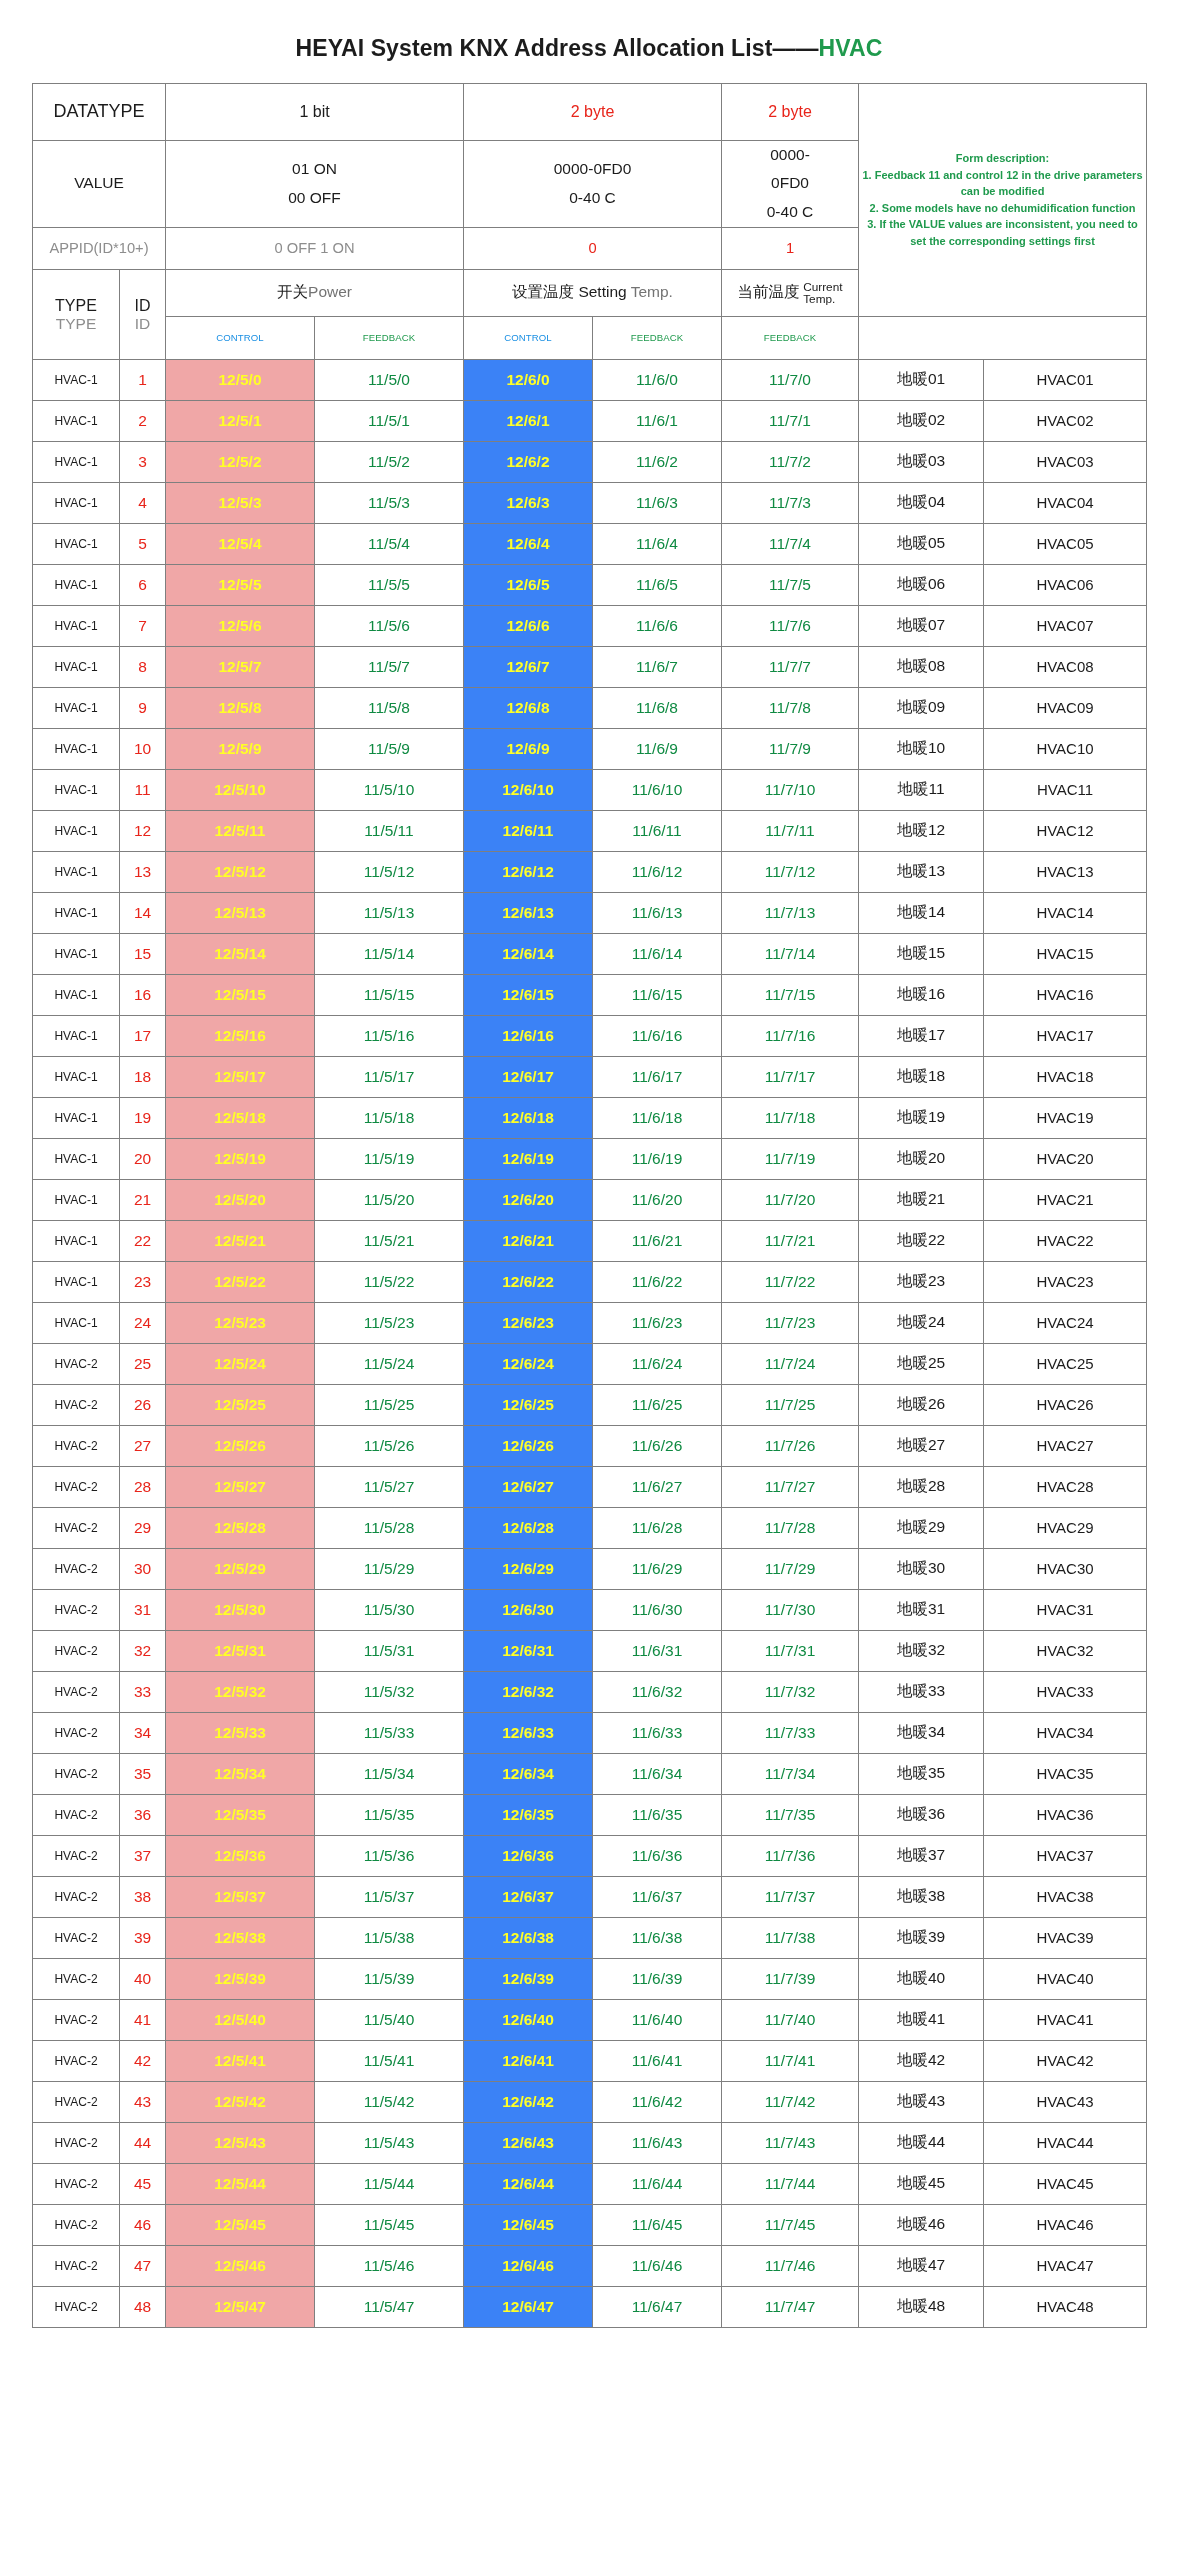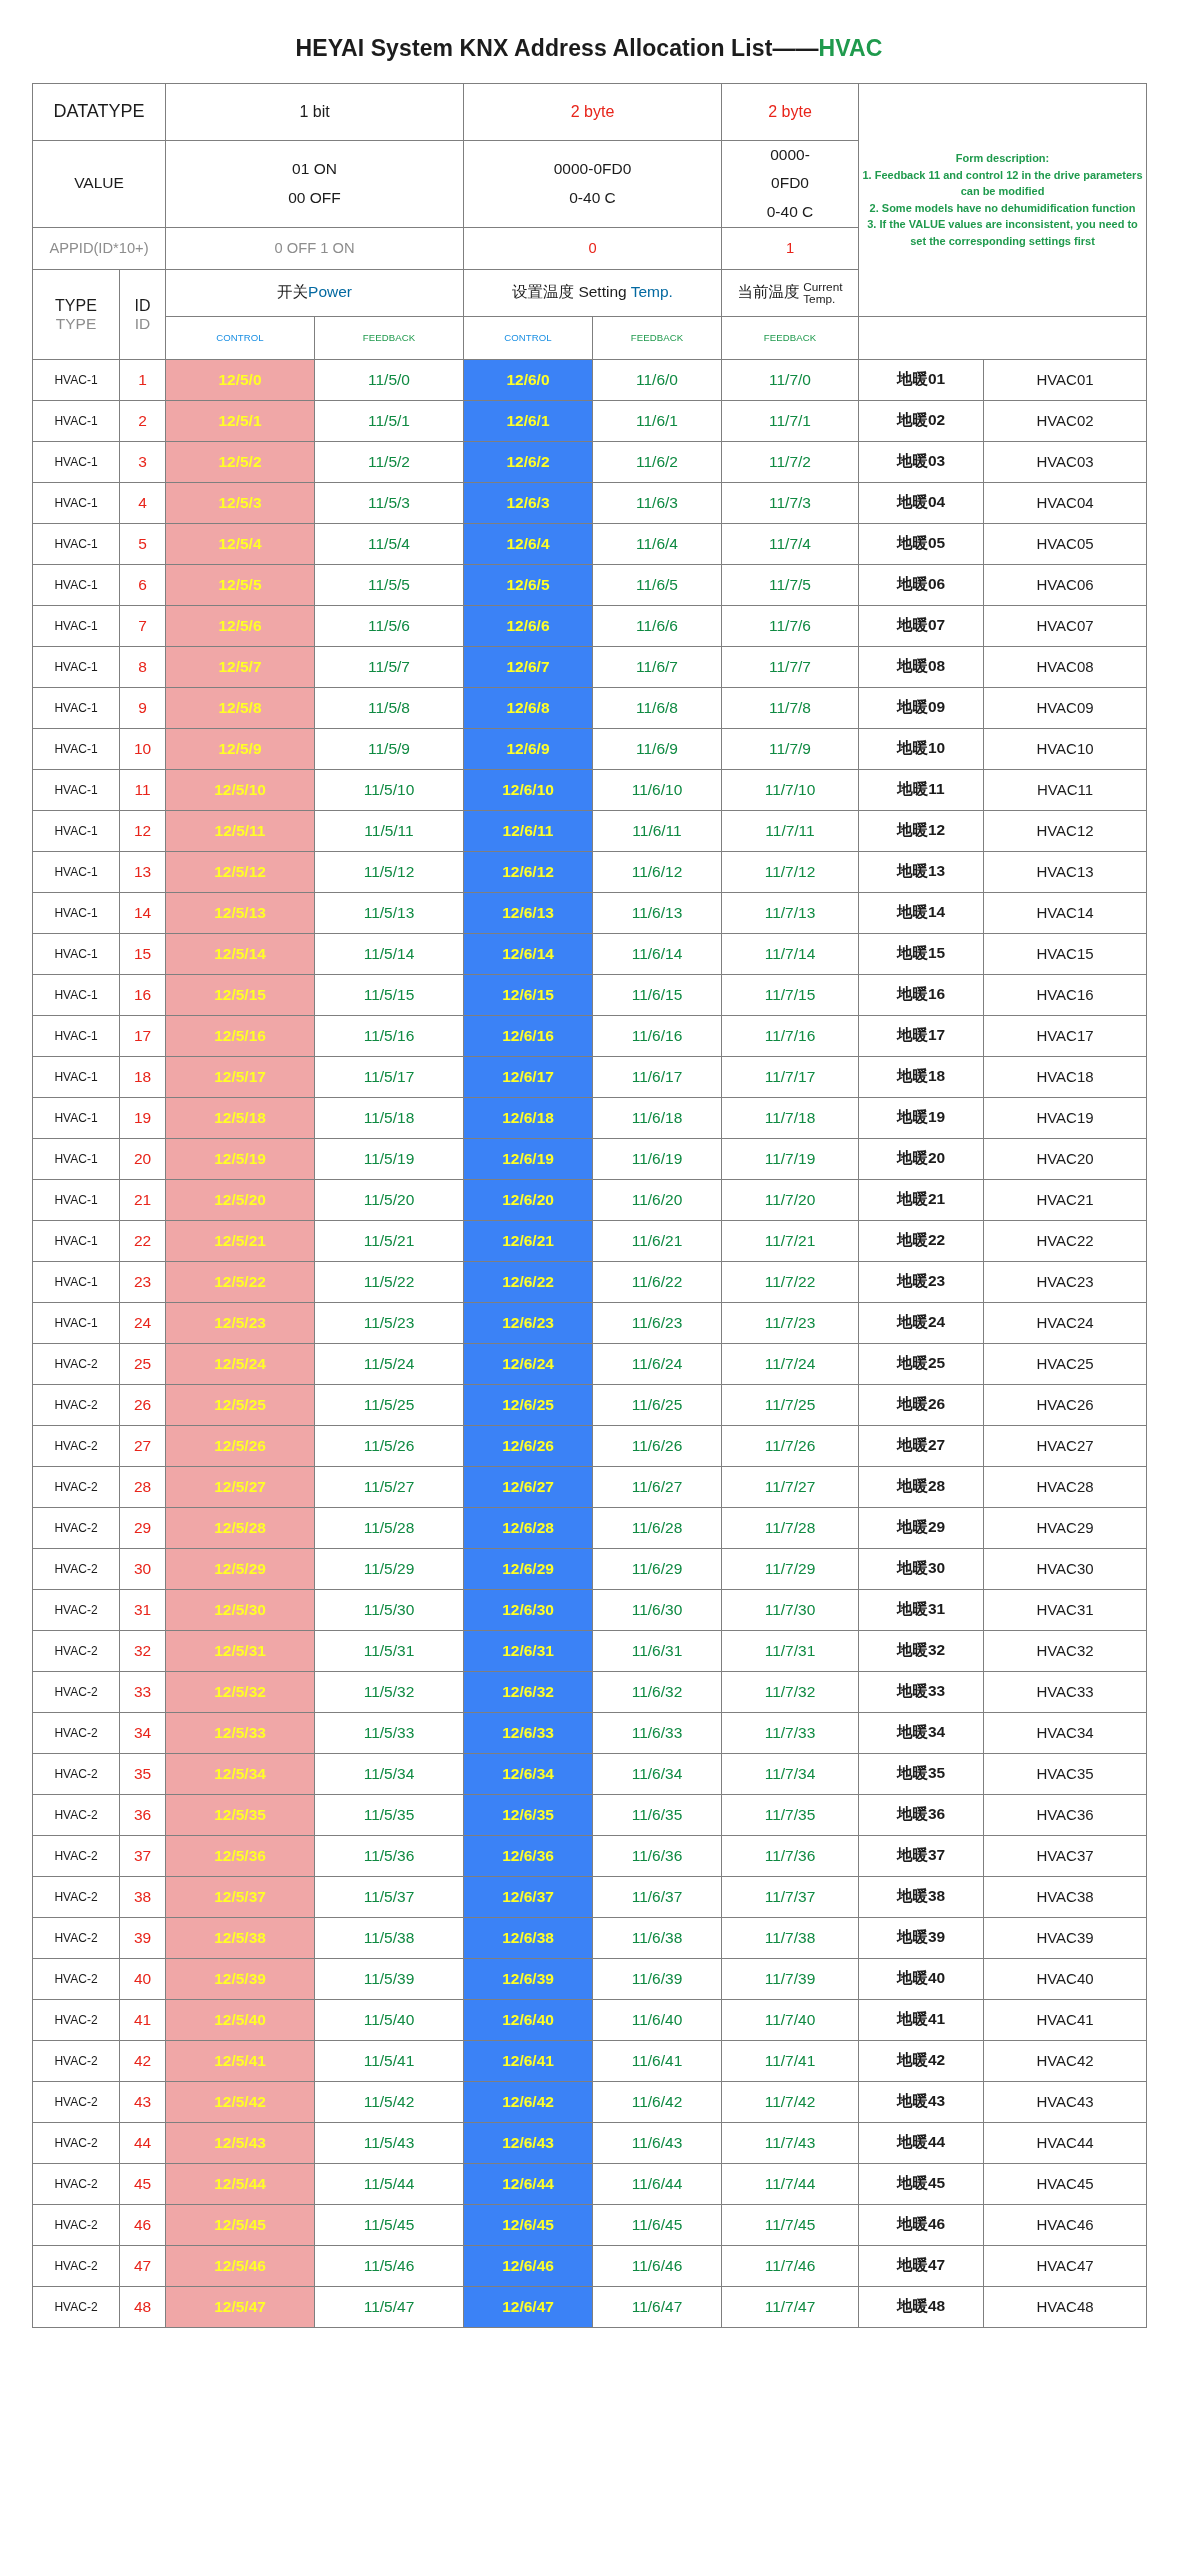--- a/index.html
+++ b/index.html
@@ -91,21 +91,21 @@
     margin-left: 19px;
   }
 
   
   .grp {
     height: 34px;
     font-size: 15.5px;
     color: #1c1c1c;
     font-weight: 400;
   }
-  .grp .en { color: #0369a1; }
+  .grp .en { color: #737373; }
   .grp .en-dark { color: #1c1c1c; }
   .grp .stacked {
     display: inline-block;
     vertical-align: middle;
     text-align: left;
     font-size: 11.8px;
     line-height: 1.02;
     margin-left: 3.7px;
   }
   .cf-label { font-size: 9.6px; height: 31px; letter-spacing: 0.1px; }
@@ -125,21 +125,21 @@
   .d-type { font-size: 12px; color: #1c1c1c; }
   .d-id   { font-size: 15.5px; color: #e8241a; }
   .d-ctrl {
     background: #f0a7a7;
     color: #ffff26;
     font-size: 15.5px;
     font-weight: 600;
   }
   .d-ctrl.orange { background: #3b82f6; }
   .d-fb   { color: #0f8a42; font-size: 15.5px; }
-  .d-cn   { font-size: 15.5px; font-weight: 700; color: #1c1c1c; margin-left: 16px; }
+  .d-cn   { font-size: 15.5px; font-weight: 400; color: #1c1c1c; margin-left: 16px; }
   .d-en   { font-size: 15px; color: #1c1c1c; }
 </style>
 </head>
 <body>
 
 <div id="page">
 
   <div class="page-title">
     <span>HEYAI System KNX Address Allocation List——</span><span class="accent">HVAC</span>
   </div>

